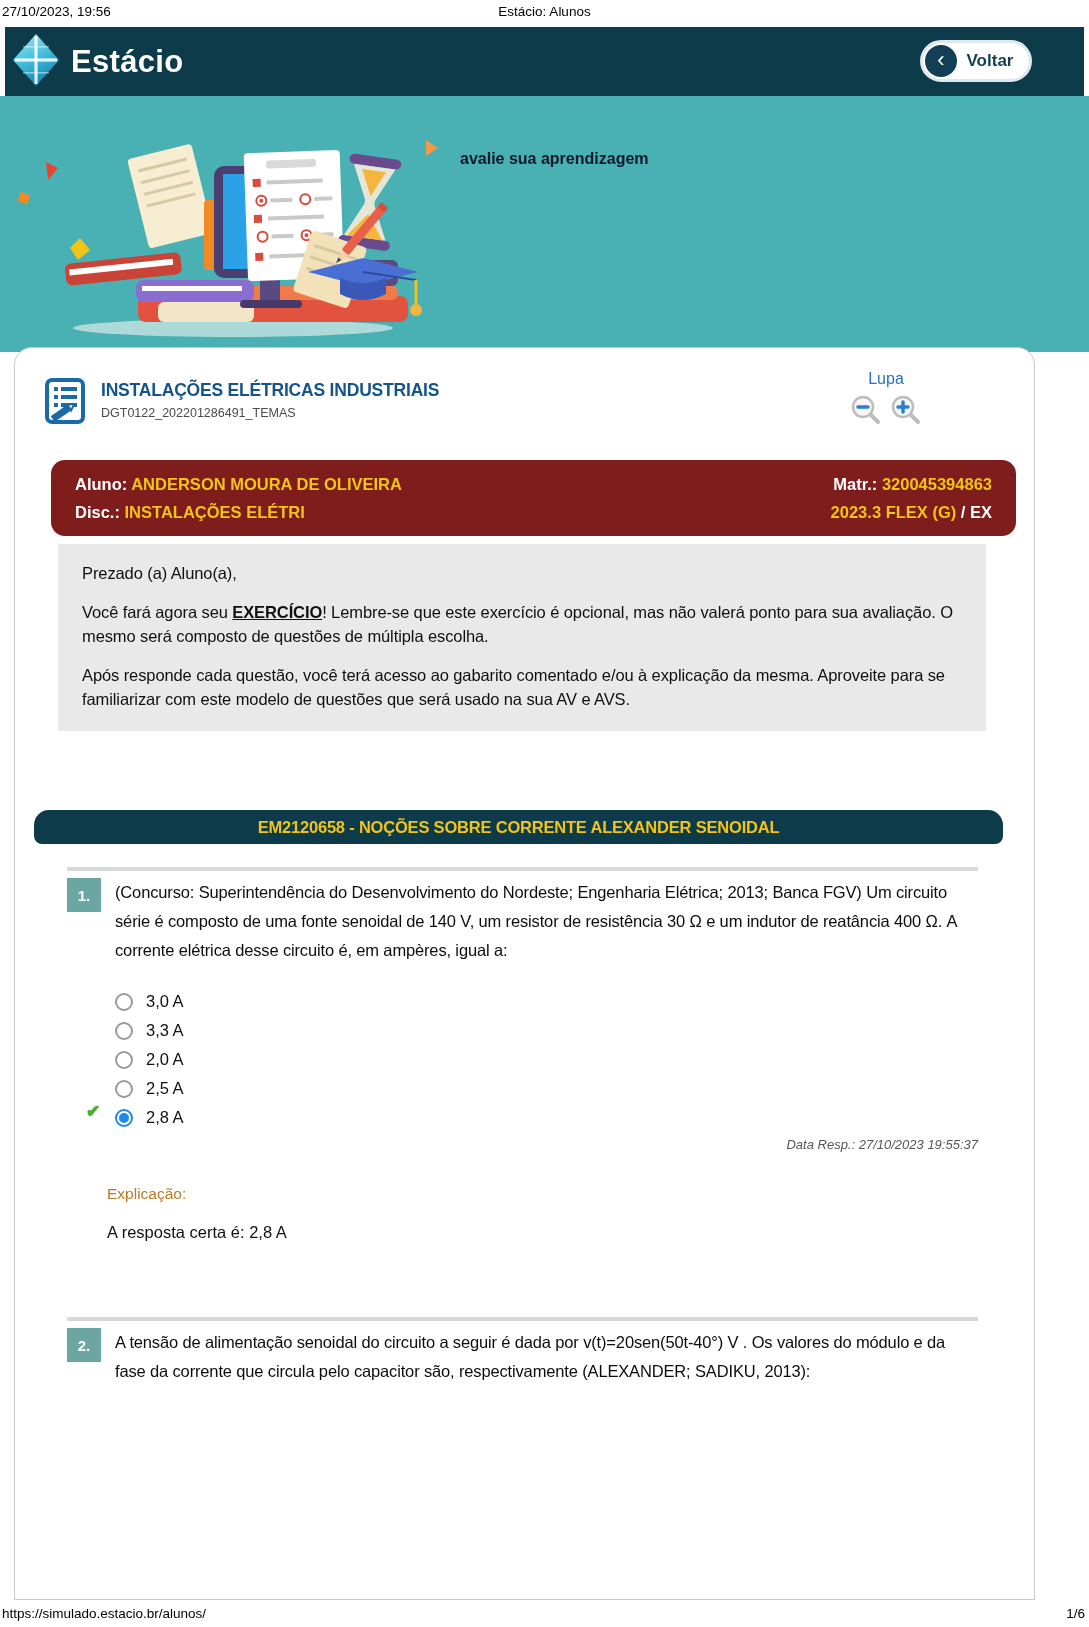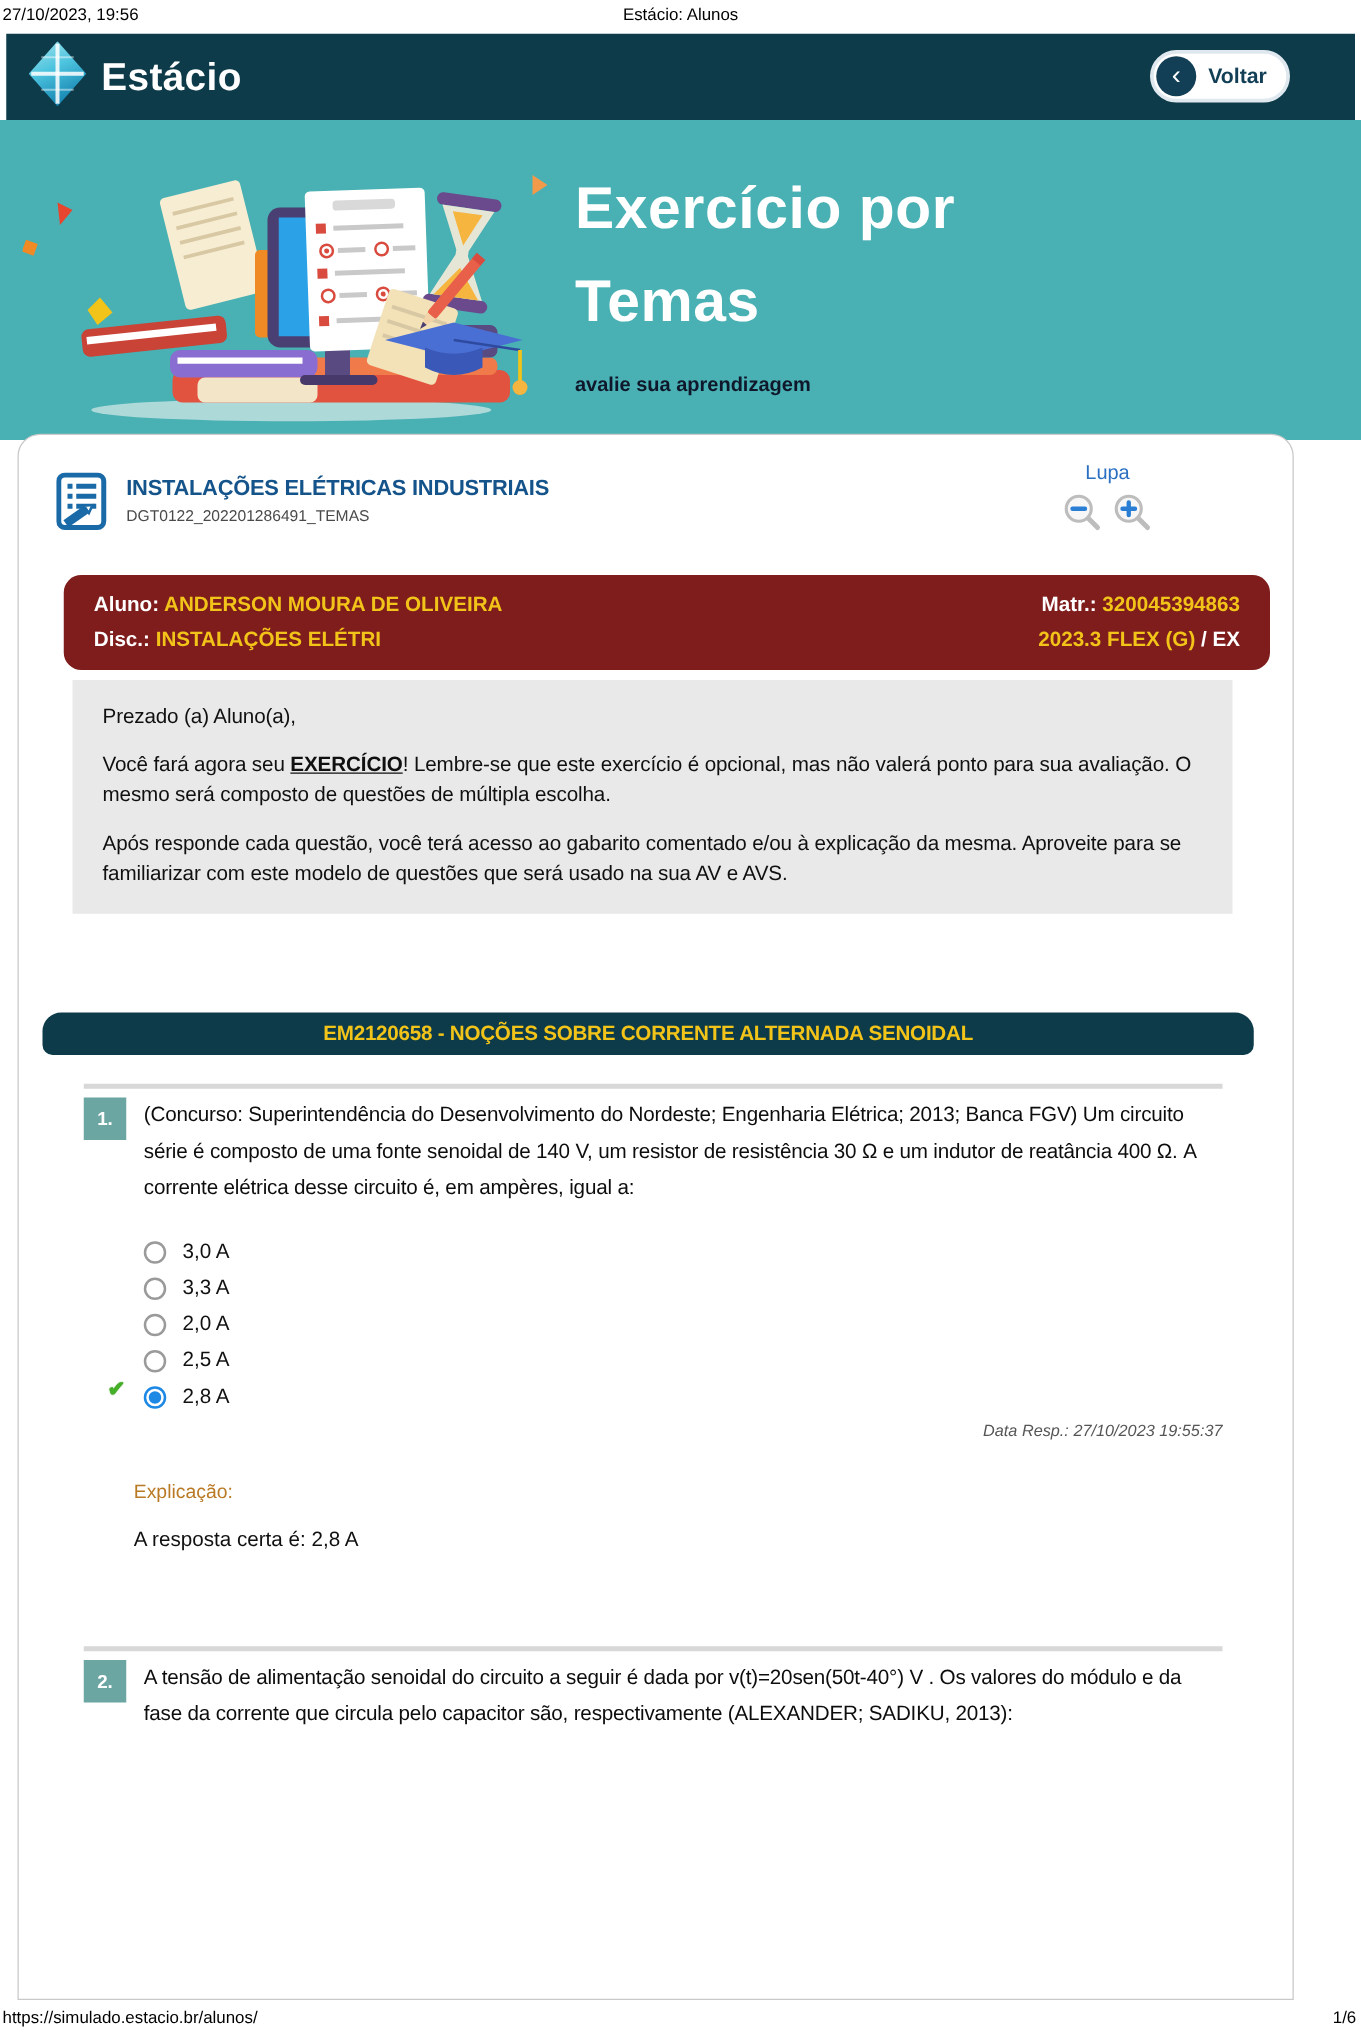--- a/index.html
+++ b/index.html
@@ -13,21 +13,21 @@
     overflow: hidden;
   }
   
   .print-header { position: absolute; top: 4px; left: 0; width: 1089px; height: 20px; font-size: 13.5px; color: #000; }
   .ph-date  { position: absolute; left: 2px; top: 0; }
   .ph-title { position: absolute; left: 0; right: 0; text-align: center; top: 0; }
 
   
   .app-header {
     position: absolute; top: 27px; left: 5px; width: 1079px; height: 69px;
-    background: #0d3b4a; display: flex; align-items: center; padding: 0 18px;
+    background: #0d3b4a; display: flex; align-items: center; padding: 0 8px;
   }
   .brand { display: flex; align-items: center; gap: 12px; }
   .brand-name { color: #fff; font-size: 31px; font-weight: 700; letter-spacing: 0.3px; }
   .back-btn {
     position: absolute; right: 52px; top: 13px; width: 112px; height: 42px;
     background: #ffffff; border: 3px solid #dfe8ee; border-radius: 22px;
     display: flex; align-items: center; cursor: pointer;
   }
   .back-circle {
     width: 32px; height: 32px; border-radius: 50%; background: #123f55; color: #fff;
@@ -240,24 +240,20 @@
       <g>
         <polygon points="345,148 400,162 345,176 290,162" fill="#4a6fd4"></polygon>
         <path d="M322 168 v16 q23 12 46 0 v-16 q-23 10 -46 0 z" fill="#3a58b8"></path>
         <line x1="345" y1="162" x2="398" y2="170" stroke="#2e4aa0" stroke-width="2"></line>
         <line x1="398" y1="170" x2="398" y2="196" stroke="#f2c318" stroke-width="3"></line>
         <circle cx="398" cy="200" r="6" fill="#f5b53f"></circle>
       </g>
     </svg>
   </div>
   <div class="hero-text">
-    <div class="hero-title">
-      <div>Exercício por</div>
-      <div>Temas</div>
-    </div>
     <div class="hero-sub">avalie sua aprendizagem</div>
   </div>
 </div>
 
 <div class="card">
 
   <div class="course-row">
     <span>
       <svg width="42" height="46" viewBox="0 0 42 46">
         <rect x="2" y="2" width="36" height="42" rx="5" fill="#ffffff" stroke="#1b6aa8" stroke-width="4"></rect>
@@ -311,21 +307,21 @@
     </div>
   </div>
 
   <div class="instructions">
     <p>Prezado (a) Aluno(a),</p>
     <p><span>Você fará agora seu </span><span class="instr-em">EXERCÍCIO</span><span>! Lembre-se que este exercício é opcional, mas não valerá ponto para sua avaliação. O mesmo será composto de questões de múltipla escolha.</span></p>
     <p>Após responde cada questão, você terá acesso ao gabarito comentado e/ou à explicação da mesma. Aproveite para se familiarizar com este modelo de questões que será usado na sua AV e AVS.</p>
   </div>
 
   <div class="topic-bar">
-    <span>EM2120658 - NOÇÕES SOBRE CORRENTE ALTERNADA SENOIDAL</span>
+    <span>EM2120658 - NOÇÕES SOBRE CORRENTE ALEXANDER SENOIDAL</span>
   </div>
 
   <div class="question q1">
     <div class="q-head">
       <div class="q-badge">1.</div>
       <div class="q-text">(Concurso: Superintendência do Desenvolvimento do Nordeste; Engenharia Elétrica; 2013; Banca FGV) Um circuito série é composto de uma fonte senoidal de 140 V, um resistor de resistência 30 Ω e um indutor de reatância 400 Ω. A corrente elétrica desse circuito é, em ampères, igual a:</div>
     </div>
     <div class="options">
       <div class="option">
         <span class="radio"></span>

